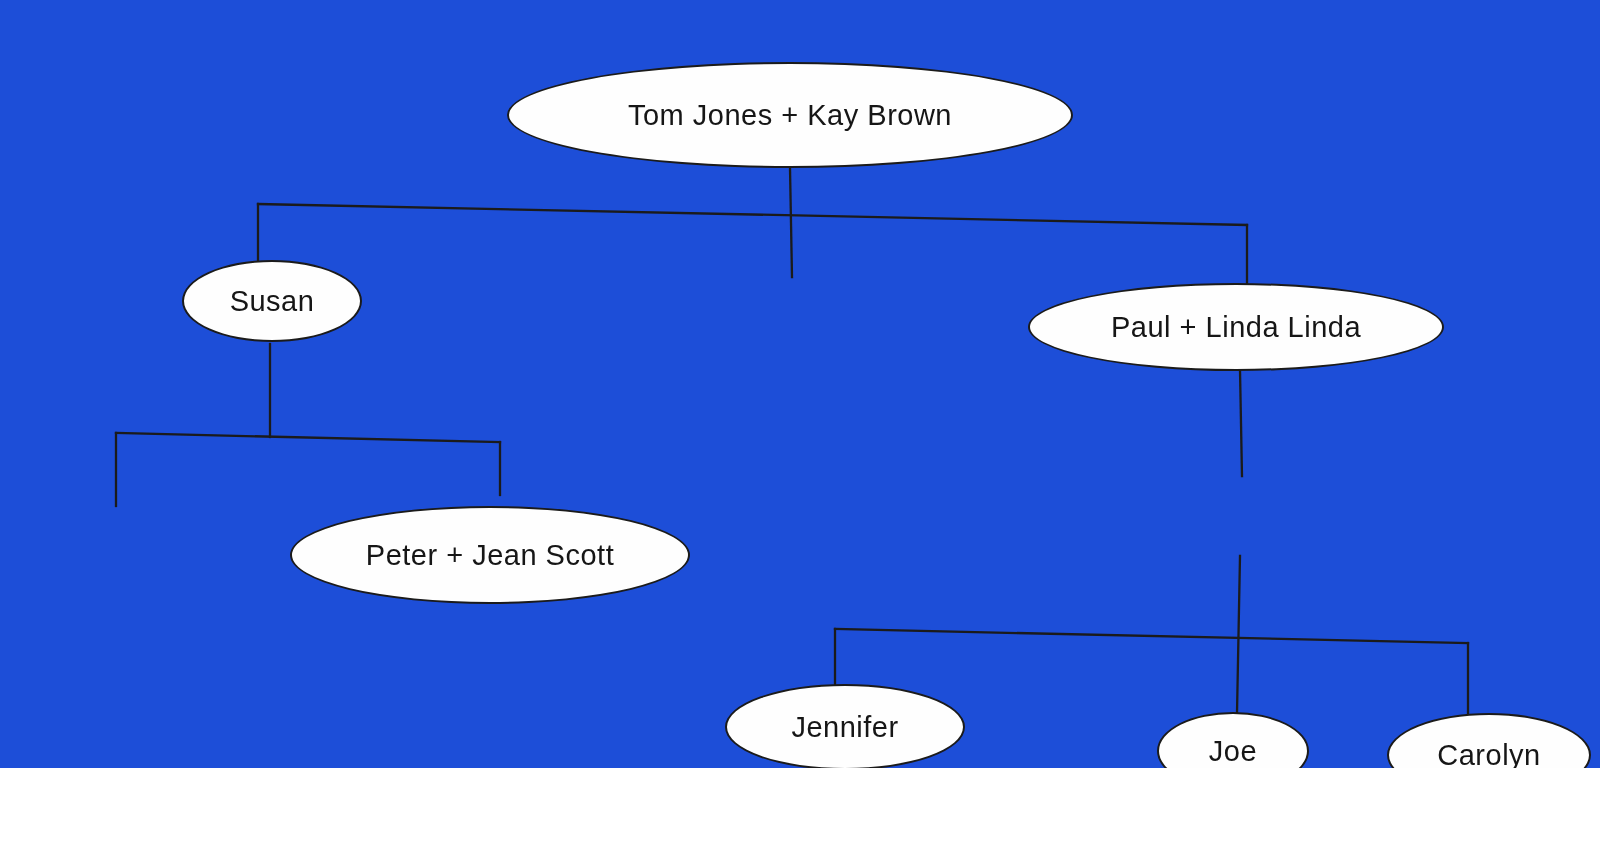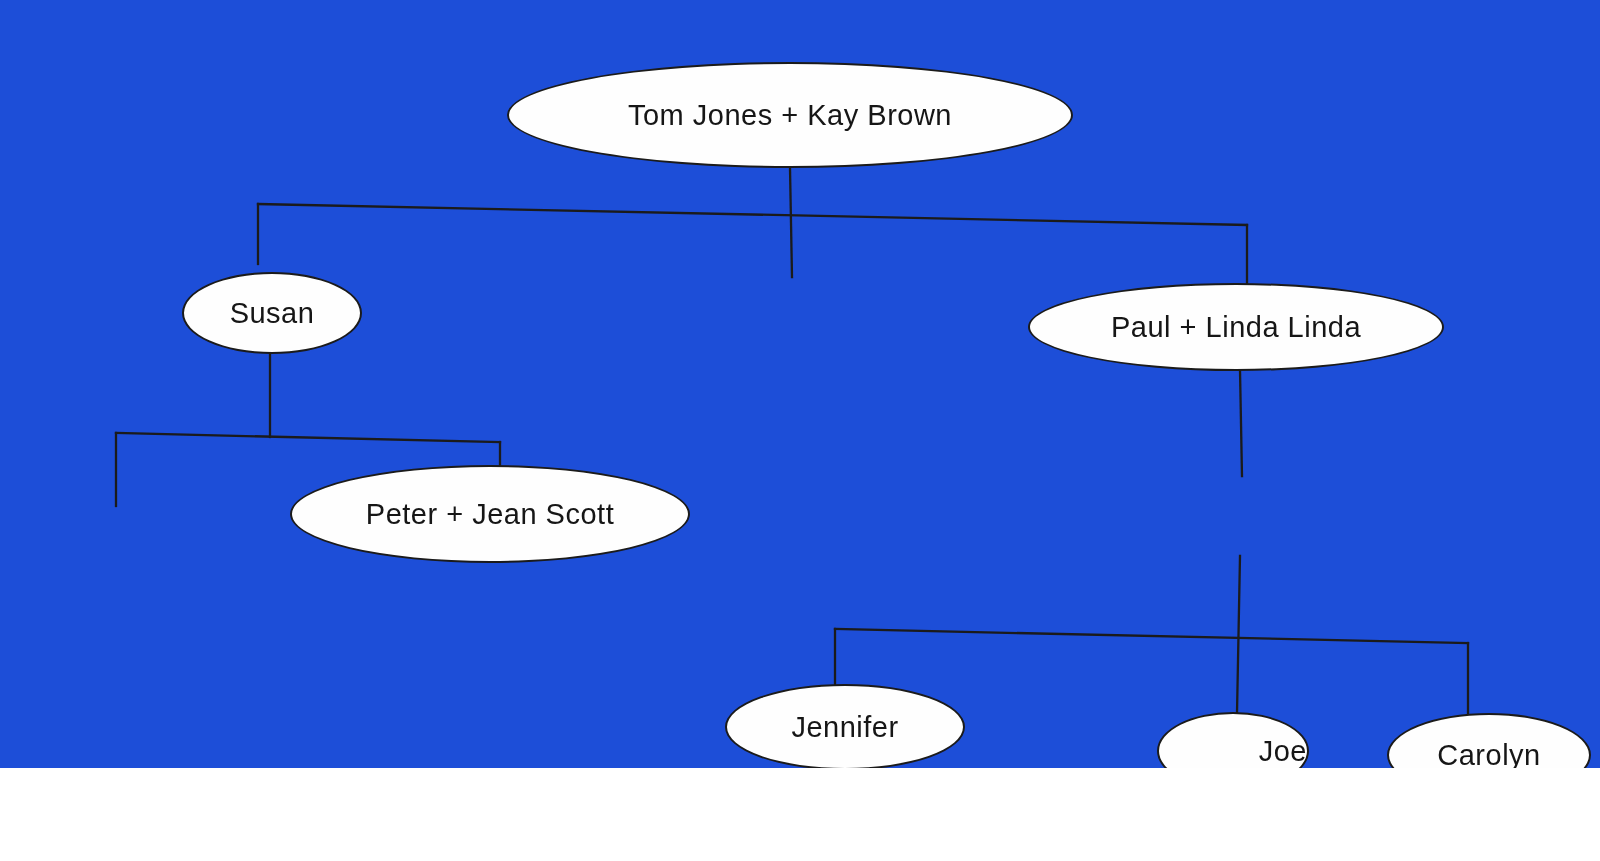--- a/index.html
+++ b/index.html
@@ -60,31 +60,31 @@
       <polyline points="1240,370 1242,476" class="edge-line" stroke="#1b1b1b"></polyline>
       <polyline points="1240,556 1237,713" class="edge-line" stroke="#1b1b1b"></polyline>
       <polyline points="835,629 1468,643" class="edge-line" stroke="#1b1b1b"></polyline>
       <polyline points="835,629 835,686" class="edge-line" stroke="#1b1b1b"></polyline>
       <polyline points="1468,643 1468,715" class="edge-line" stroke="#1b1b1b"></polyline>
     </svg>
 
 <div class="tree-node" style="left: 507px; top: 62px; width: 566px; height: 106px;">
       <span>Tom Jones + Kay Brown</span>
     </div>
-    <div class="tree-node" style="left: 182px; top: 272px; width: 180px; height: 82px;">
+    <div class="tree-node" style="left: 182px; top: 260px; width: 180px; height: 82px;">
       <span>Susan</span>
     </div>
     <div class="tree-node" style="left: 1028px; top: 283px; width: 416px; height: 88px;">
       <span>Paul + Linda Linda</span>
     </div>
-    <div class="tree-node" style="left: 290px; top: 465px; width: 400px; height: 98px;">
+    <div class="tree-node" style="left: 290px; top: 506px; width: 400px; height: 98px;">
       <span>Peter + Jean Scott</span>
     </div>
     <div class="tree-node" style="left: 725px; top: 684px; width: 240px; height: 86px;">
       <span>Jennifer</span>
     </div>
-    <div class="tree-node" style="left: 1157px; top: 712px; width: 152px; height: 78px; justify-content: flex-end;">
+    <div class="tree-node" style="left: 1157px; top: 712px; width: 152px; height: 78px;">
       <span>Joe</span>
     </div>
     <div class="tree-node" style="left: 1387px; top: 713px; width: 204px; height: 84px;">
       <span>Carolyn</span>
     </div>
   </div>
 
 </body></html>

